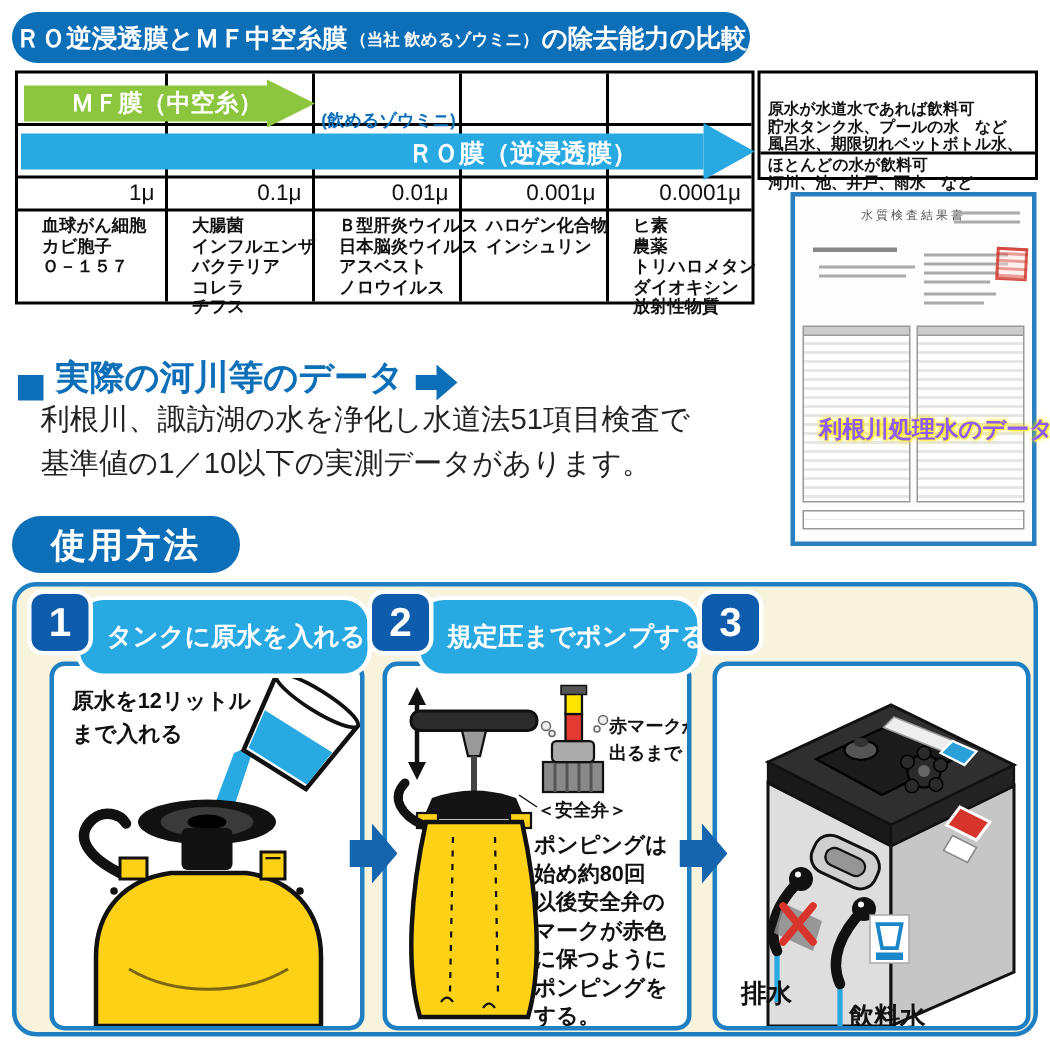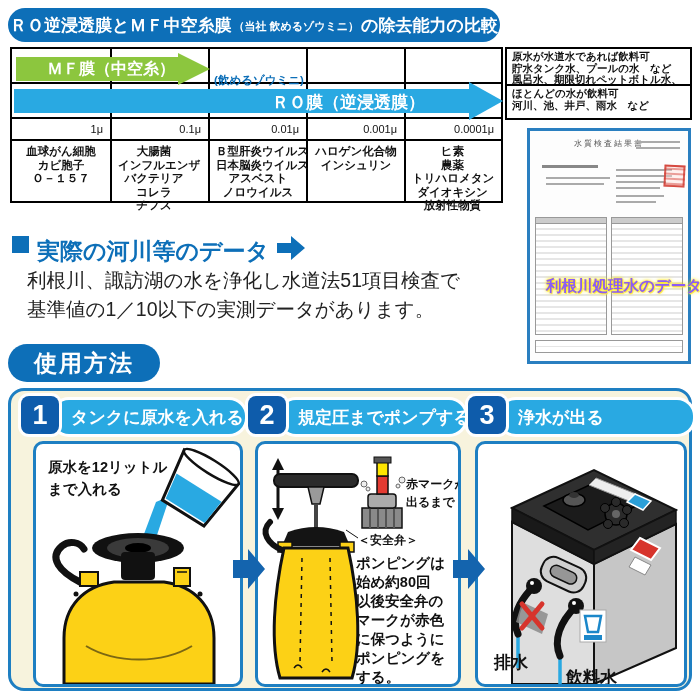--- a/index.html
+++ b/index.html
@@ -28,59 +28,59 @@
     color:#fff; font-weight:bold; font-size:16px; white-space:nowrap; }
   .mf-note { position:absolute; left:200px; top:12px; width:94px; text-align:center;
     color:#0d6fb8; font-weight:bold; font-size:11.5px; white-space:nowrap;margin-top:12px; }
   .ro-arrow { position:absolute; left:2px; top:37px; width:489px; height:30px; }
   .ro-arrow .abody { position:absolute; left:0; top:3px; width:455px; height:24px; background:#29a9e2; }
   .ro-arrow .ahead { position:absolute; left:455px; top:-4px; width:0; height:0;
     border-top:19px solid transparent; border-bottom:19px solid transparent; border-left:34px solid #29a9e2; }
   .ro-arrow .albl { position:absolute; right:78px; top:5px; color:#fff; font-weight:bold;
     font-size:17px; white-space:nowrap; }
   .size-cell { position:absolute; top:70px; height:20px; line-height:20px; text-align:right;
-    padding-right:5px; font-size:11px; }
-  .sub-cell { position:absolute; top:94px; height:56px; padding:2px 6px; font-size:11.5px;
-    font-weight:bold; line-height:13.5px; white-space:nowrap;text-align:center; }
+    padding-right:5px; font-size:15px; }
+  .sub-cell { position:absolute; top:94px; height:56px; padding:2px 16px; font-size:11.5px;
+    font-weight:bold; line-height:13.5px; white-space:nowrap; }
   
   .notebox { position:absolute; left:505px; top:47px; width:187px; height:73px; border:2px solid #000; background:#fff; }
   .notebox .cell { padding:2px 4px 1px 5px; font-size:10.5px; font-weight:bold; line-height:11.6px; white-space:nowrap; }
-  .notebox .cell.first { border-bottom:2px solid #000; height:37px; }
+  .notebox .cell.first { border-bottom:2px solid #000; height:37px;margin-top:17px; }
   
   .report { position:absolute; left:527px; top:128px; width:164px; height:236px;
     border:3px solid #2a7fc0; background:#fdfdfd; }
   .report .rtitle { position:absolute; left:0; right:0; top:7px; text-align:center;
     font-size:8px; letter-spacing:2px; color:#555; }
   .bar { position:absolute; background:#aaa; height:2px; }
   .rstamp { position:absolute; right:3px; top:34px; width:21px; height:22px;
     border:2px solid rgba(205,45,35,.75); transform:rotate(3deg);
     background:repeating-linear-gradient(0deg, rgba(215,60,50,.5) 0 2px, rgba(255,220,215,.4) 2px 5px); }
   .rtable { position:absolute; top:86px; width:72px; height:118px; border:1px solid #999;
     background:repeating-linear-gradient(180deg,#fff 0 4px,#e6e6e6 4px 6px); }
   .rtable .thead { height:6px; background:#ccc; border-bottom:1px solid #999; }
   .rfoot { position:absolute; left:5px; top:209px; width:148px; height:13px; border:1px solid #999;
     background:repeating-linear-gradient(180deg,#fff 0 5px,#e6e6e6 5px 6px); }
   .rcaption { position:absolute; left:16px; right:0; top:145px; text-align:center;
     font-size:15.5px; font-weight:bold; color:#8b5cf6; white-space:nowrap;
     text-shadow:0 0 4px #ffe600,0 0 2px #ffe600,1px 1px 0 #fff176; }
   
-  .river-head { position:absolute; left:12px; top:236px; display:flex; align-items:flex-start; gap:8px; }
+  .river-head { position:absolute; left:12px; top:236px; display:flex; align-items:flex-end; gap:8px; }
   .river-head .sq { width:17px; height:17px; background:#0d6fb8; }
   .river-head .txt { color:#0d6fb8; font-weight:bold; font-size:23px; white-space:nowrap; }
   .river-body { position:absolute; left:27px; top:266px; font-size:19.5px; color:#222; line-height:29px; white-space:nowrap; }
   
   .usage-pill { position:absolute; left:8px; top:344px; width:152px; height:38px; background:#0d6fb8;
     border-radius:19px; display:flex; align-items:center; justify-content:center;
     color:#fff; font-weight:bold; font-size:23px; letter-spacing:2px; }
   .panel { position:absolute; left:8px; top:388px; width:684px; height:303px; background:#f7f3dd;
     border:3px solid #1e7fc2; border-radius:16px; }
   .step-num { position:absolute; top:5px; width:38px; height:38px; background:#0e5cab; border-radius:8px;
     box-shadow:0 0 0 3px #fff; color:#fff; font-weight:bold; font-size:27px;
     display:flex; align-items:center; justify-content:center; z-index:3; }
-  .step-pill { position:absolute; top:9px; height:34px; background:#29a9e2; border-radius:16px;
+  .step-pill { position:absolute; top:9px; height:49px; background:#29a9e2; border-radius:16px;
     box-shadow:0 0 0 3px #fff; color:#fff; font-weight:bold; font-size:17px;
     display:flex; align-items:center; padding-left:18px; white-space:nowrap; z-index:2; }
   .illus { position:absolute; top:50px; height:246px; background:#fff; border:3px solid #1e7fc2;
     border-radius:10px; overflow:hidden; }
   .flow-arrow { position:absolute; top:158px; z-index:4; }
   svg text { font-family:"Liberation Sans","DejaVu Sans",sans-serif; }
 </style>
 </head>
 <body>
 
@@ -201,21 +201,20 @@
 
   <div class="usage-pill">使用方法</div>
 
   <div class="panel">
 
     <div class="step-num" style="left:10px">1</div>
     <div class="step-pill" style="left:42px;width:192px">タンクに原水を入れる</div>
     <div class="step-num" style="left:237px">2</div>
     <div class="step-pill" style="left:269px;width:185px">規定圧までポンプする</div>
     <div class="step-num" style="left:457px">3</div>
-    <div class="step-pill" style="left:489px;width:193px">浄水が出る</div>
 
     <div class="illus" style="left:22px;width:210px">
       <svg width="204" height="240" viewBox="0 0 204 240">
         <text x="12" y="28" font-size="14.5" font-weight="600" fill="#111">原水を12リットル</text>
         <text x="12" y="50" font-size="14.5" font-weight="600" fill="#111">まで入れる</text>
         <polygon points="120,58 134,52 116,106 102,106" fill="#29a9e2"></polygon>
         <g transform="rotate(32 155 48)">
           <path d="M127,16 L191,16 L184,70 L135,70 Z" fill="#fff" stroke="#111" stroke-width="3"></path>
           <path d="M133,40 L186,40 L183,67 L137,67 Z" fill="#29a9e2"></path>
           <ellipse cx="159" cy="16" rx="32" ry="7" fill="#fff" stroke="#111" stroke-width="2.5"></ellipse>

